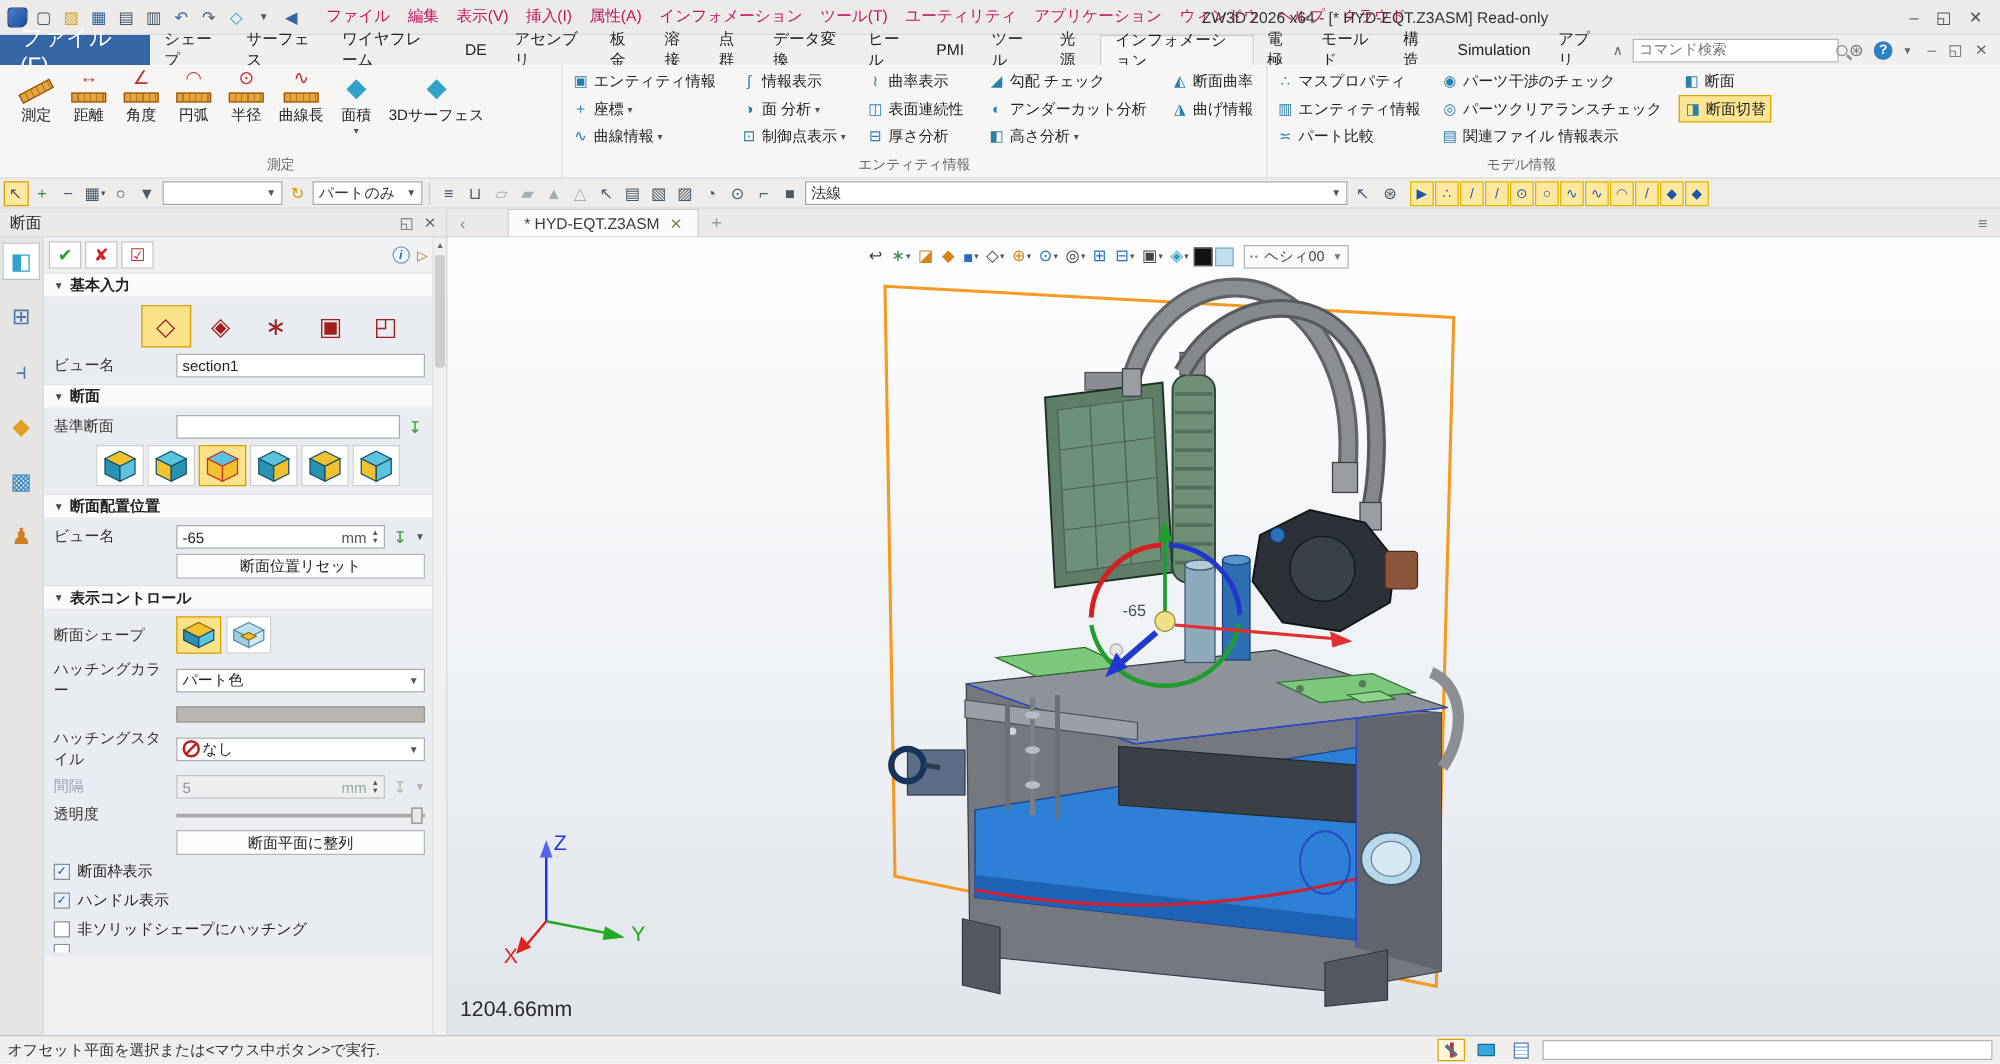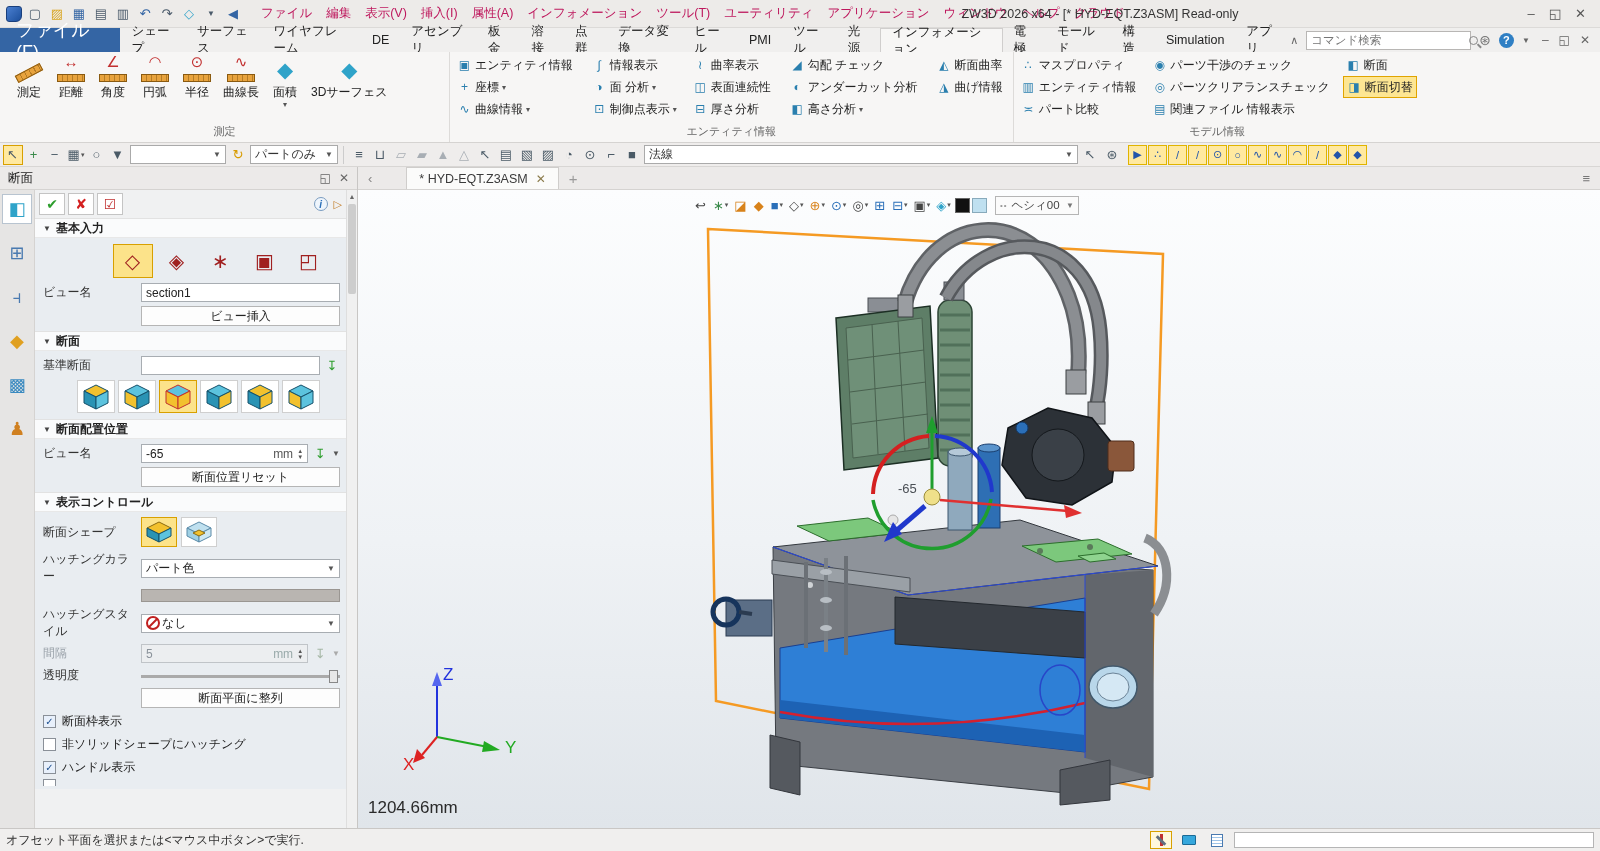--- a/index.html
+++ b/index.html
@@ -549,24 +549,20 @@
           <span class="plbtn">∗</span>
           <span class="plbtn">▣</span>
           <span class="plbtn">◰</span>
         </div>
       <div class="prow">
         <span class="plabel">ビュー名</span>
         <span class="pinput">
             <span>section1</span>
           </span>
       </div>
-      <div class="btnrow">
-          <span class="sp"></span>
-          <span class="pbutton">ビュー挿入</span>
-        </div>
     </div>
     <div class="psec">
         <span class="tri">▼</span>
         <span>断面</span>
       </div>
     <div class="pgroup">
       <div class="prow">
         <span class="plabel">基準断面</span>
         <span class="pinput">
             <span></span>
@@ -708,27 +704,27 @@
       <div class="btnrow">
           <span class="sp"></span>
           <span class="pbutton">断面平面に整列</span>
         </div>
       <div>
 
       <div class="pcheckrow checked">
             <span class="cbox"></span>
             <span>断面枠表示</span>
           </div>
+          <div class="pcheckrow checked">
+            <span class="cbox"></span>
+            <span>ハンドル表示</span>
+          </div>
           <div class="pcheckrow">
             <span class="cbox"></span>
             <span>非ソリッドシェープにハッチング</span>
-          </div>
-          <div class="pcheckrow checked">
-            <span class="cbox"></span>
-            <span>ハンドル表示</span>
           </div>
         </div>
       <div class="clip-partial">
           <span class="cbox"></span>
         </div>
     </div>
   </div>
   <div id="pscroll">
     <div class="sarr">▲</div>
     <div class="sthumb"></div>

